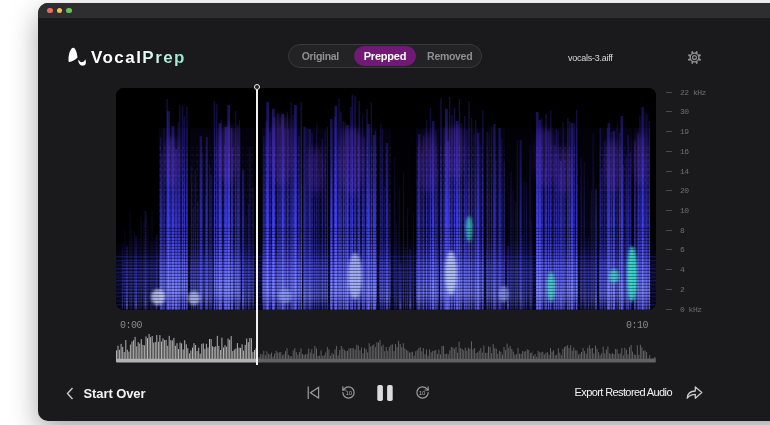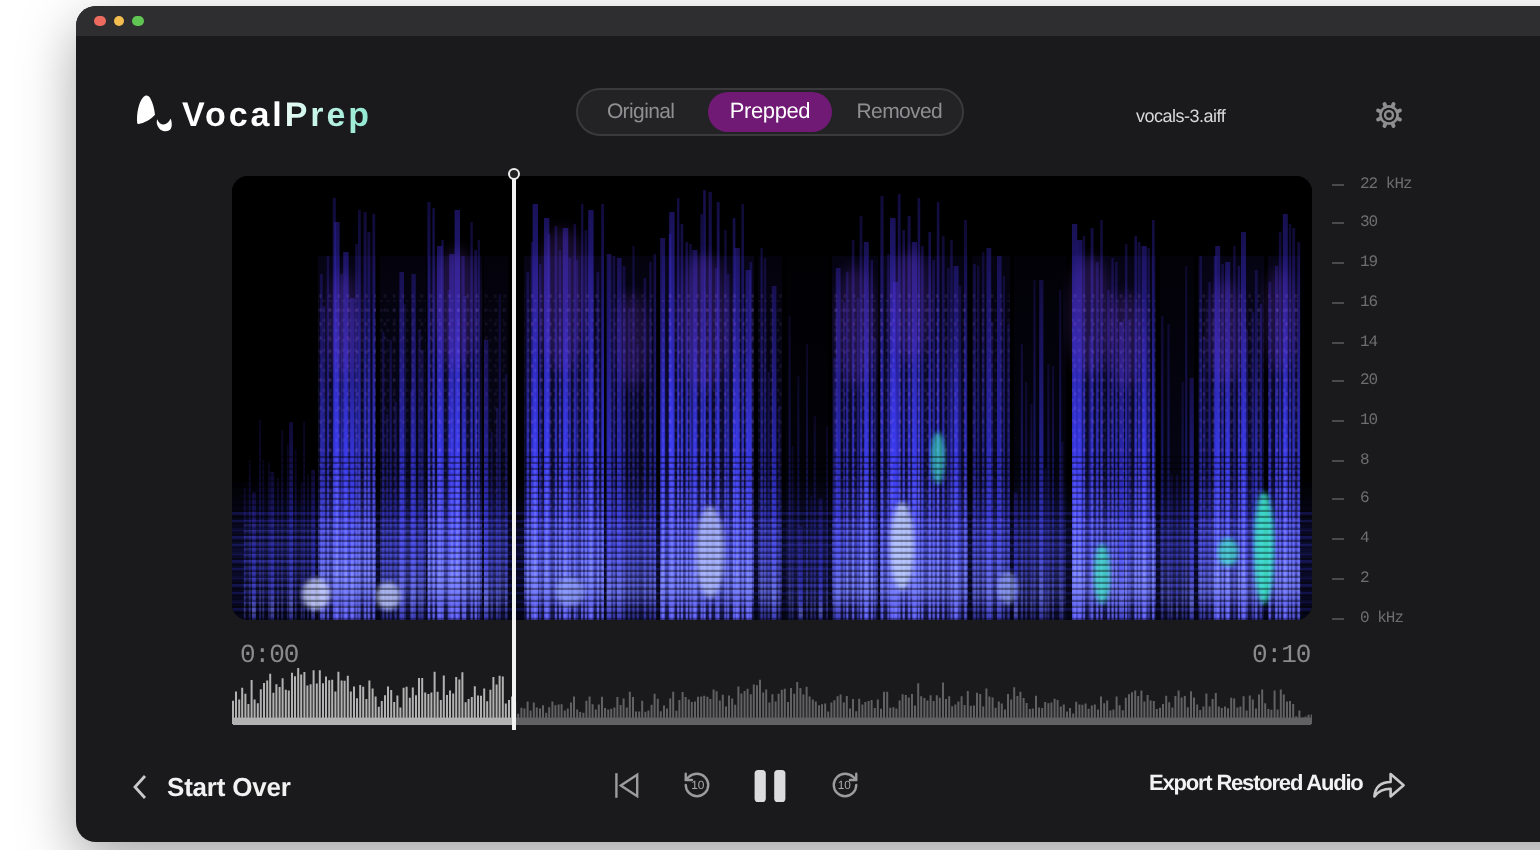--- a/index.html
+++ b/index.html
@@ -2,35 +2,35 @@
 <html><head><meta charset="utf-8"><style>
 * { margin:0; padding:0; box-sizing:border-box; }
 html,body { width:770px; height:425px; background:#fff; font-family:"Liberation Sans",sans-serif; overflow:hidden; }
 .win { position:absolute; left:38px; top:3px; width:770px; height:418px; background:#1a1a1c; border-radius:10px; overflow:hidden; box-shadow:0 10px 28px rgba(0,0,0,0.35); }
 .tbar { position:absolute; left:0; top:0; width:100%; height:15px; background:#2e2e30; }
 .dot { position:absolute; top:4.7px; width:5.6px; height:5.6px; border-radius:50%; }
 .logo { position:absolute; left:29px; top:44px; }
 .lgtxt { position:absolute; left:53px; top:44.5px; font-size:17px; font-weight:700; letter-spacing:1.45px; color:#fff; white-space:nowrap; }
 .lgtxt .prep { background:linear-gradient(90deg,#e9fbf4,#8ce8cf); -webkit-background-clip:text; background-clip:text; color:transparent; }
 .seg { position:absolute; left:250px; top:40.5px; width:194px; height:24.5px; border:1px solid #3a3a3d; border-radius:13px; background:#232326; display:flex; align-items:center; }
-.seg div { flex:1; text-align:center; font-size:10.5px; font-weight:400; color:#8f8f92; letter-spacing:-0.3px; }
+.seg div { flex:1; text-align:center; font-size:10.5px; font-weight:700; color:#8f8f92; letter-spacing:-0.3px; }
 .seg .sel { background:#701a75; border-radius:11px; color:#fff; height:20.5px; line-height:20.5px; margin:0 2px; font-size:11px; letter-spacing:-0.2px; }
 .fname { position:absolute; left:530px; top:49.5px; width:88px; text-align:left; font-size:9px; letter-spacing:-0.25px; color:#d8d8da; white-space:nowrap; }
 .gear { position:absolute; left:649px; top:46.5px; }
 .panel { position:absolute; left:78px; top:85px; width:540px; height:222px; background:#000; border-radius:8px; overflow:hidden; }
 .axis { position:absolute; left:0; top:0; width:100%; height:100%; }
 .tick { position:absolute; left:628px; width:6px; height:1px; background:#4a4a4c; }
 .flab { position:absolute; left:642px; font-family:"Liberation Mono",monospace; font-size:8px; color:#6e6e70; letter-spacing:-0.5px; white-space:nowrap; }
-.tlab { position:absolute; font-family:"Liberation Mono",monospace; font-size:13px; color:#8a8a8c; letter-spacing:-0.5px; }
+.tlab { position:absolute; font-family:"Liberation Mono",monospace; font-size:10px; color:#8a8a8c; letter-spacing:-0.5px; }
 .wave { position:absolute; left:78px; top:331px; width:540px; height:32px; }
 .phline { position:absolute; left:218.2px; top:86px; width:1.7px; height:276px; background:#f2f2f2; }
 .phcirc { position:absolute; left:216px; top:81.1px; width:6.2px; height:6.2px; border:1.3px solid #ededed; border-radius:50%; background:#222; }
 .bbar { }
 .startover { position:absolute; left:45.5px; top:383px; font-size:13px; font-weight:700; color:#f2f2f2; letter-spacing:-0.1px; }
-.export { position:absolute; left:536.5px; top:383px; font-size:11px; font-weight:700; color:#f2f2f2; letter-spacing:-0.6px;text-align:center; }
+.export { position:absolute; left:536.5px; top:383px; font-size:11px; font-weight:400; color:#f2f2f2; letter-spacing:-0.6px;text-align:center; }
 svg.ic { position:absolute; }
 </style></head>
 <body>
 <div class="win">
   <div class="tbar">
     <div class="dot" style="left:9.2px;background:#ed6a5e"></div>
     <div class="dot" style="left:18.7px;background:#f4bd4f"></div>
     <div class="dot" style="left:28.2px;background:#61c554"></div>
   </div>
 

